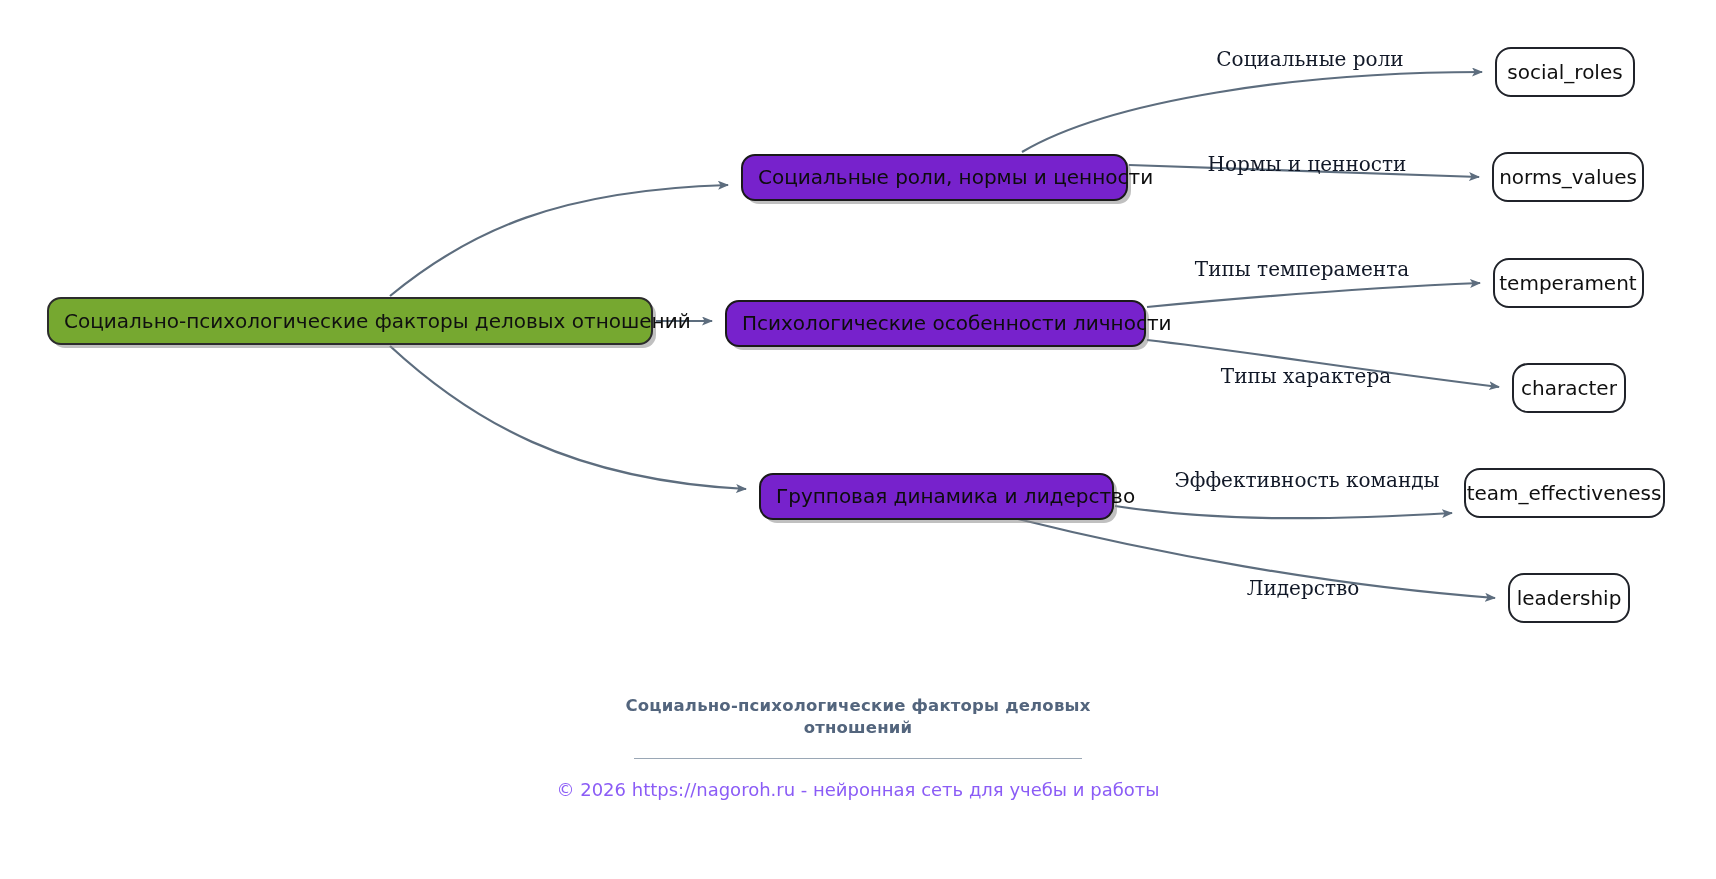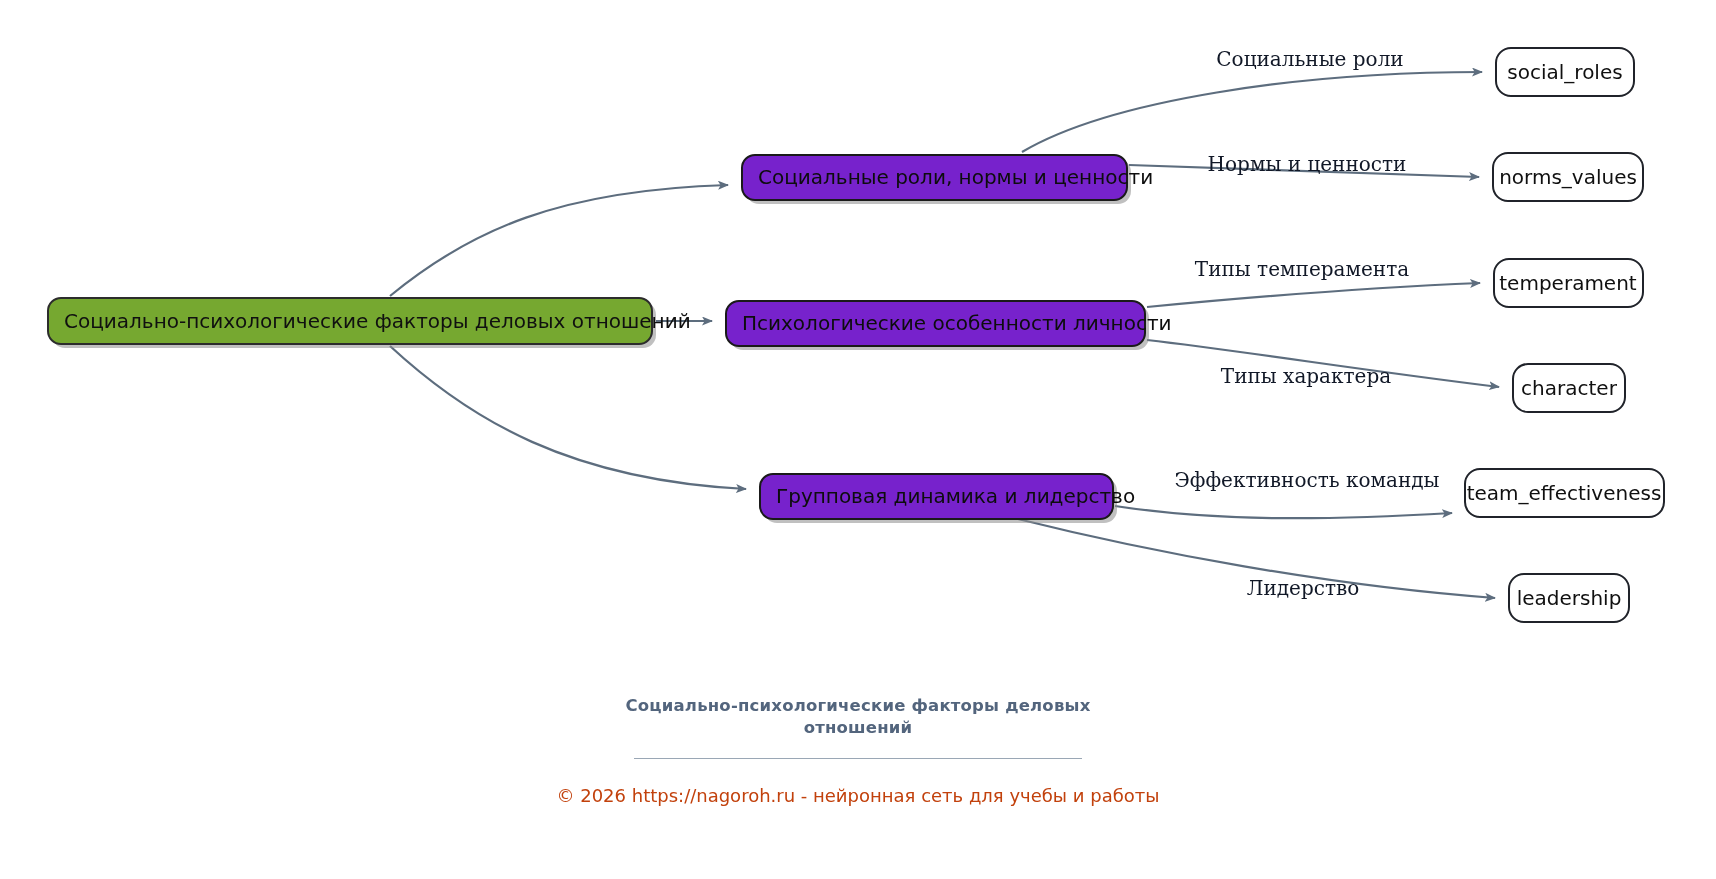--- a/index.html
+++ b/index.html
@@ -92,22 +92,22 @@
   .footer-rule {
     width: 448px;
     height: 1px;
     background: #9aa7b5;
     margin: 18px auto 0 auto;
     border: 0;
   }
   .footer-copy {
     font-family: "DejaVu Sans", sans-serif;
     font-size: 18px;
-    color: #c2410c;
-    margin-top: 26px;
+    color: #8b5cf6;
+    margin-top: 20px;
   }
 </style>
 </head>
 <body>
 
 <svg id="mindmap-canvas" viewBox="0 0 1716 879">
   <defs>
     <marker id="arrowhead" markerWidth="11" markerHeight="9" refX="10" refY="4.5" orient="auto" markerUnits="userSpaceOnUse">
       <path d="M0,0 L11,4.5 L0,9 L2.6,4.5 Z" fill="#5d6d7e"></path>
     </marker>

